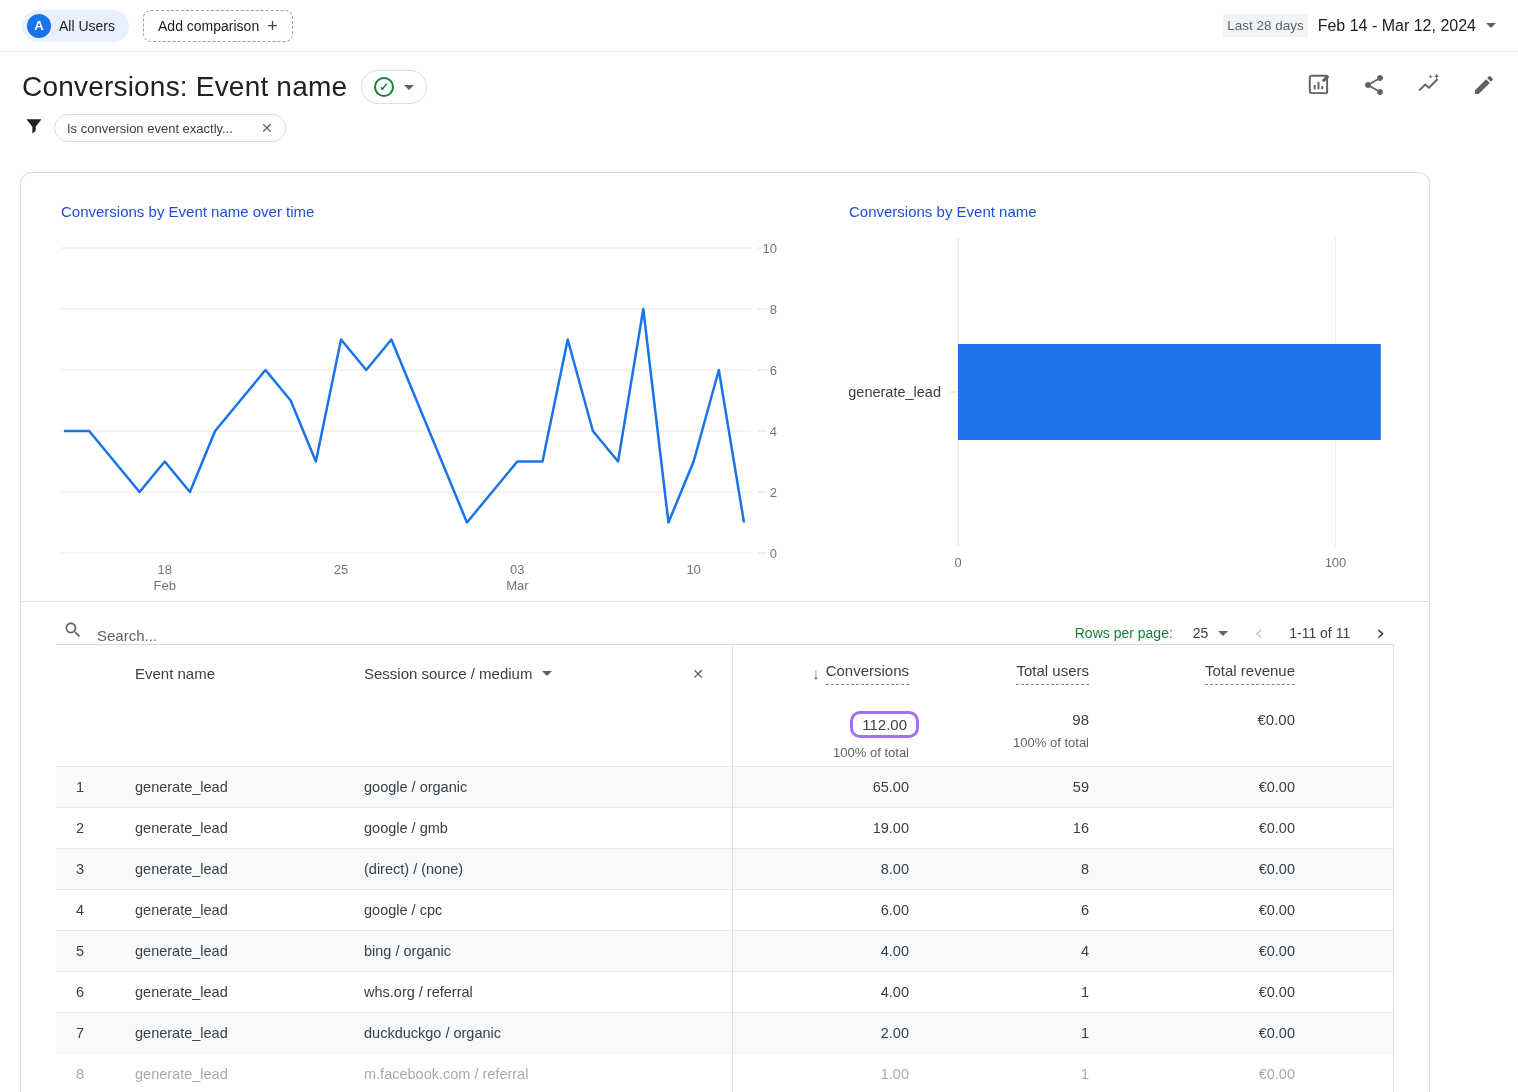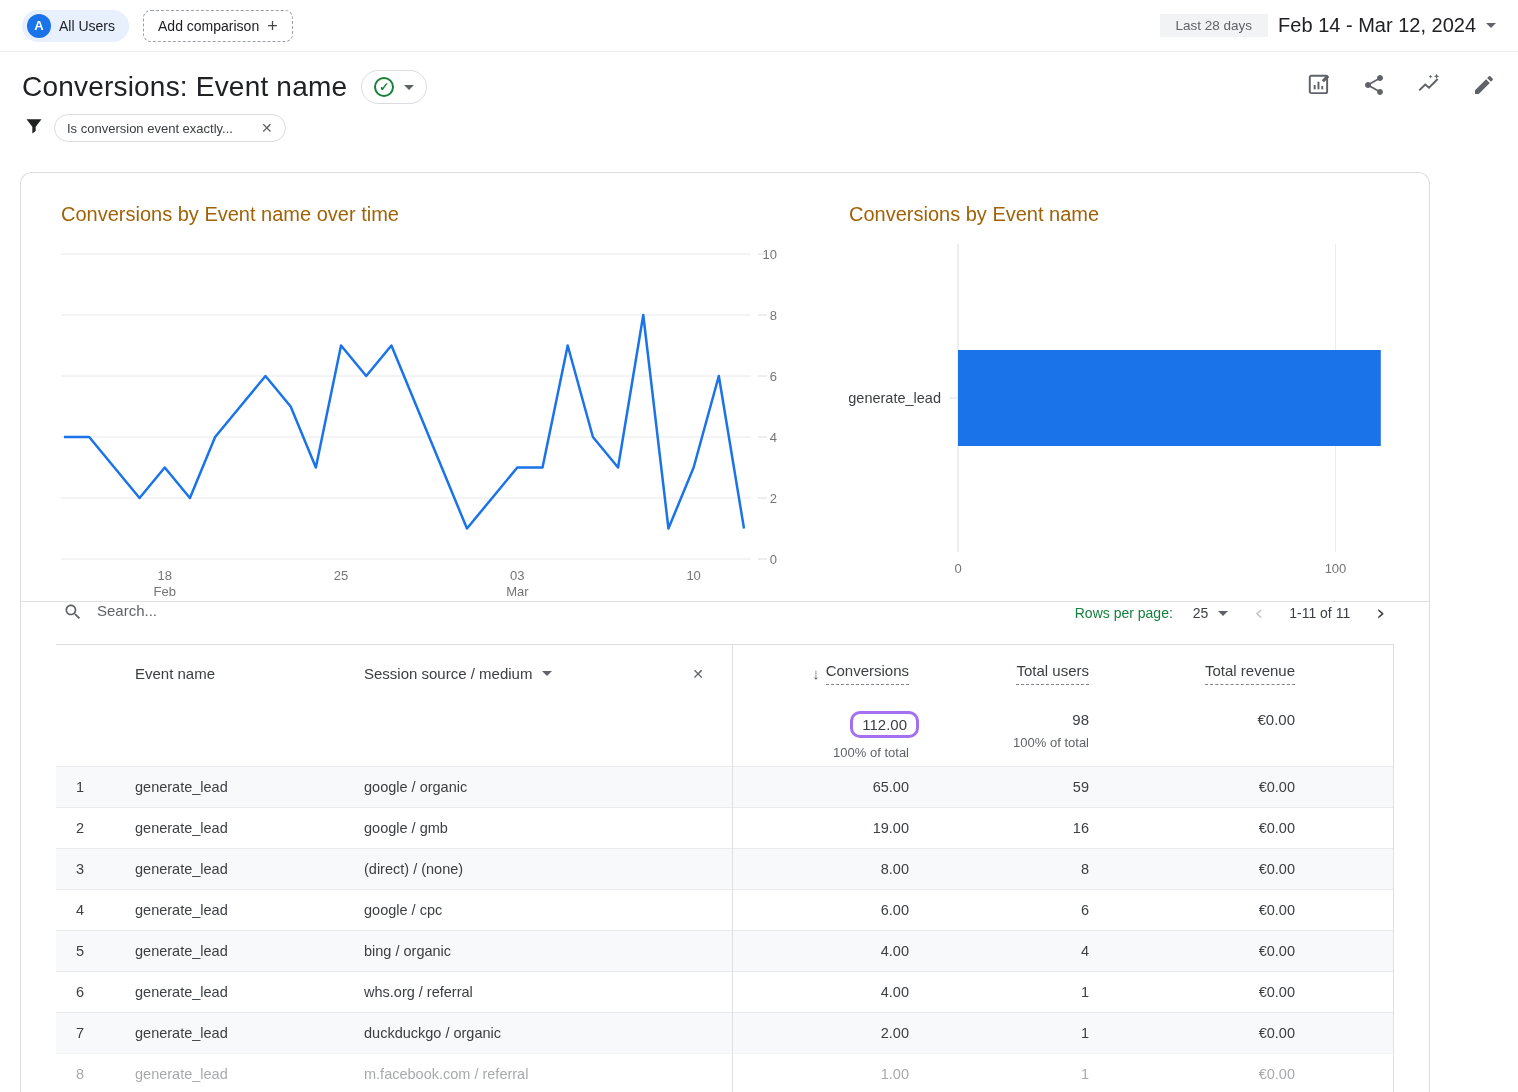--- a/index.html
+++ b/index.html
@@ -12,22 +12,22 @@
   .chip-users { display:flex; align-items:center; gap:8px; background:#e8f0fe;
     border-radius:16px; height:32px; padding:0 14px 0 5px; cursor:pointer; }
   .avatar { width:24px; height:24px; border-radius:50%; background:#1a73e8; color:#fff;
     font-size:13px; font-weight:bold; display:flex; align-items:center; justify-content:center; }
   .chip-users span.lbl { font-size:14px; color:#202124; }
   .chip-add { display:flex; align-items:center; gap:8px; margin-left:14px; height:32px;
     padding:0 14px; border:1px dashed #9aa0a6; border-radius:8px; font-size:14px;
     color:#202124; font-weight:500; cursor:pointer; }
   .plus { font-size:18px; color:#444746; font-weight:400; line-height:1; }
   .topbar-right { margin-left:auto; display:flex; align-items:center; gap:10px; }
-  .preset { background:#f1f3f4; color:#5f6368; font-size:13.5px; padding:4px 16px; border-radius:0; }
-  .daterange { font-size:20px; color:#202124; }
+  .preset { background:#f1f3f4; color:#5f6368; font-size:13.5px; padding:4px 4px; border-radius:0; }
+  .daterange { font-size:16px; color:#202124; }
   .caret { width:0; height:0; border-left:5px solid transparent; border-right:5px solid transparent;
     border-top:5px solid #5f6368; display:inline-block; }
 
   
   .report-head { padding:18px 22px 0 22px; display:flex; align-items:center; }
   .report-title { font-size:28px; font-weight:400; color:#202124; letter-spacing:.2px; }
   .title-pill { margin-left:14px; display:flex; align-items:center; gap:10px; border:1px solid #dadce0;
     border-radius:18px; height:34px; padding:0 12px; cursor:pointer; }
   .check-circle { width:20px; height:20px; border:2px solid #188038; border-radius:50%;
     color:#188038; font-size:12px; font-weight:bold; display:flex; align-items:center; justify-content:center; }
@@ -37,26 +37,26 @@
   .filter-row { display:flex; align-items:center; gap:10px; padding:10px 22px 0 24px; }
   .filter-chip { display:flex; align-items:center; gap:28px; border:1px solid #dadce0;
     border-radius:15px; height:28px; padding:0 12px; font-size:13px; color:#3c4043; cursor:pointer; }
   .x-glyph { font-size:14px; color:#5f6368; cursor:pointer; }
 
   
   .card { position:absolute; left:20px; top:172px; width:1410px; height:940px;
     border:1px solid #dadce0; border-radius:12px 12px 0 0; border-bottom:none; background:#fff; overflow:hidden; }
 
   .charts { display:flex; height:428px; padding:30px 0 0 40px; }
-  .chart-title { font-size:20px; color:#a16207; margin-bottom:14px; }
+  .chart-title { font-size:15px; color:#1d4ed8; margin-bottom:14px; }
   .chart-block.line { width:728px; }
   .chart-block.bar { margin-left:60px; width:580px; }
 
   
-  .search-row { height:43px; border-top:1px solid #e0e0e0; display:flex; align-items:flex-start;
+  .search-row { height:43px; border-top:1px solid #e0e0e0; display:flex; align-items:flex-end;
     padding:0 38px 0 42px; }
   .search-input { border:none; outline:none; font-size:15px; color:#3c4043; margin-left:14px; width:300px;
     font-family:"Liberation Sans", sans-serif; }
   .search-input::placeholder { color:#5f6368; }
   .search-right { margin-left:auto; display:flex; align-items:center; gap:14px; font-size:14px; color:#3c4043; }
   .rpp-label { color:#15803d; }
   .rpp-select { display:flex; align-items:center; gap:10px; cursor:pointer; padding:0 6px; }
   .pg-chevron { font-size:22px; line-height:1; padding:0 6px; cursor:pointer; font-family:"DejaVu Sans", sans-serif; }
   .pg-chevron.prev { color:#c4c7c5; }
   .pg-chevron.next { color:#3c4043; }

